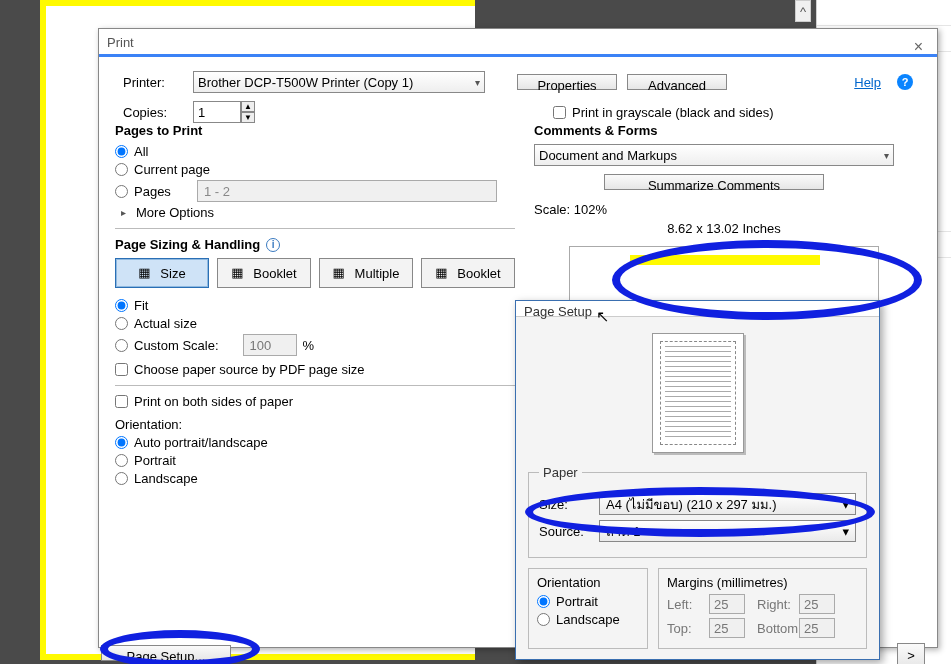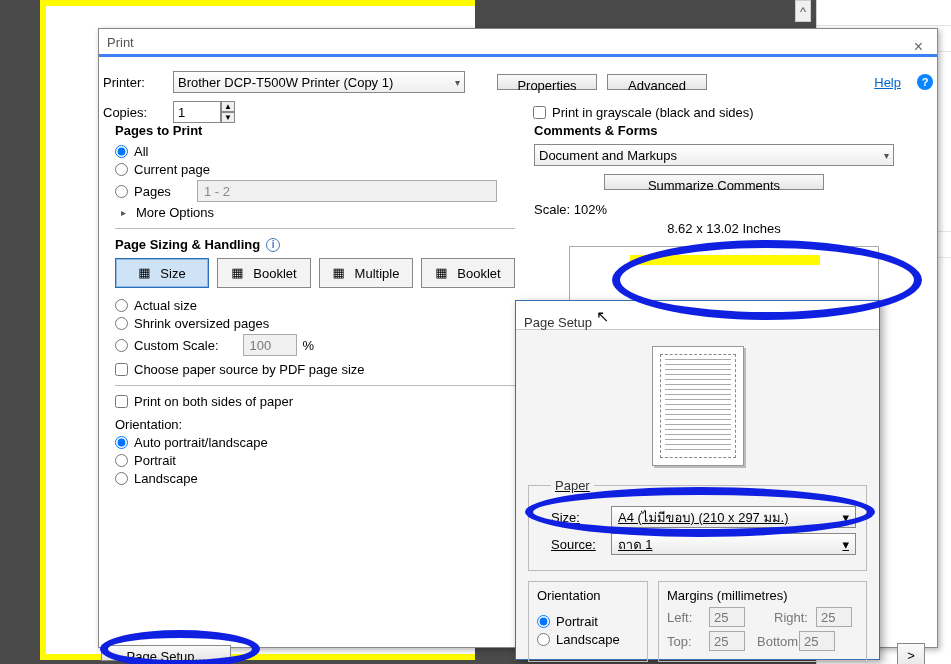--- a/index.html
+++ b/index.html
@@ -5,21 +5,21 @@
   * { box-sizing: border-box; font-family: "Segoe UI", Tahoma, sans-serif; font-size: 13px; }
   body { margin: 0; background: #4a4a4a; width: 951px; height: 664px; overflow: hidden; position: relative; }
   .bg-page { position: absolute; left: 40px; top: 0; width: 435px; height: 660px; background: #fff; border: 6px solid #fffa00; border-right: none; }
   .scrollbar-vert { position:absolute; right:140px; top:0; width:16px; height:22px; background:#f0f0f0; border:1px solid #ccc; display:flex; align-items:center; justify-content:center; color:#555;}
   .side-panel { position:absolute; right:0; top:0; width:135px; height:664px; background:#fff; border-left:1px solid #d0d0d0;}
   .side-item { height:26px; border-bottom:1px solid #e5e5e5;}
   
   .dlg-print { position: absolute; left: 98px; top: 28px; width: 840px; height: 620px; background: #fff; border: 1px solid #888; box-shadow: 2px 2px 6px rgba(0,0,0,.3); }
   .dlg-title { height: 28px; line-height: 28px; padding: 0 8px; color: #555; border-bottom: 3px solid #3b82f6; position:relative;}
   .dlg-close { position:absolute; right:6px; top:2px; font-size:16px; color:#666; padding:2px 8px; cursor:default;}
-  .dlg-body { padding: 14px 4px; position:relative; }
+  .dlg-body { padding: 14px 24px; position:relative; }
   .row { display:flex; align-items:center; margin-bottom:8px; gap:10px;}
   .lbl { width:60px; }
   .combo { height:22px; border:1px solid #888; background:linear-gradient(#fff,#eee); padding:2px 4px; position:relative; display:flex; align-items:center; justify-content:space-between;}
   .combo .arrow{font-size:10px;color:#555;}
   .btn { height:16px; min-width:100px; border:1px solid #888; background:linear-gradient(#fafafa,#e6e6e6); text-align:center; line-height:22px; padding:0 10px; cursor:default;}
   .link { color:#0066cc; text-decoration:underline; cursor:default;}
   .help-icon { width:16px;height:16px;border-radius:50%;background:#0a84ff;color:#fff;display:inline-flex;align-items:center;justify-content:center;font-size:11px;font-weight:bold;margin-left:6px;}
   .spin { display:flex; align-items:center; }
   .spin input { width:48px; height:22px; border:1px solid #888; padding:2px 4px; }
   .spin-btns { display:flex; flex-direction:column; }
@@ -34,26 +34,26 @@
   .toggle-btn .icon{width:16px;height:16px;display:inline-block;}
   input[type=text].flat{ height:22px; border:1px solid #aaa; padding:2px 6px; background:#fff;}
   input[type=text].flat:disabled{ background:#f0f0f0; color:#777;}
   .left-col { position:absolute; left:16px; top:60px; width:400px;}
   .right-col { position:absolute; left:435px; top:60px; width:380px;}
   .divider { height:1px; background:#bbb; margin:8px 0;}
   .preview-box { margin-top:10px; width:310px; height:260px; border:1px solid #aaa; background:#fff; position:relative; margin-left:35px;}
   .preview-doc { position:absolute; top:8px; left:60px; width:190px; height:10px; background:#fffa00;}
   
   .dlg-ps { position:absolute; left:515px; top:300px; width:365px; height:360px; background:#f4f4f4; border:1px solid #3a6fb0; box-shadow:3px 3px 8px rgba(0,0,0,.35); z-index:5;}
-  .dlg-ps-title { height:16px; background:#fff; border-bottom:1px solid #ccc; padding:14px 8px; color:#333;}
+  .dlg-ps-title { height:16px; background:#fff; border-bottom:1px solid #ccc; padding:3px 8px; color:#333;}
   .dlg-ps-body { padding:10px 12px; }
   .ps-preview { width:92px; height:120px; margin:6px auto 12px auto; background:#fff; border:1px solid #999; position:relative; box-shadow:2px 2px 0 #bbb;}
   .ps-preview::before{content:"";position:absolute;inset:7px;border:1px dashed #888;}
   .ps-lines { position:absolute; inset:12px; background:repeating-linear-gradient(#555 0 1px, transparent 1px 5px); opacity:.5;}
-  fieldset.ps { border:1px solid #bbb; padding:8px 10px 10px 22px; margin:0 0 10px 0;text-decoration:underline;}
+  fieldset.ps { border:1px solid #bbb; padding:8px 10px 10px 10px; margin:0 0 10px 0;}
   fieldset.ps legend { padding:0 4px; color:#333;}
   .ps-row { display:flex; align-items:center; gap:8px; margin:5px 0;}
   .ps-row .plbl { width:52px;}
   .ps-combo { flex:1; height:22px; border:1px solid #888; background:linear-gradient(#fff,#eaeaea); display:flex; align-items:center; justify-content:space-between; padding:0 6px;}
   .ps-bottom { display:flex; gap:10px;}
   .ps-orient { border:1px solid #bbb; padding:6px 8px; width:120px;}
   .ps-margins { border:1px solid #bbb; padding:6px 8px; flex:1;}
   .mrow{display:flex;align-items:center;gap:4px;margin:4px 0;}
   .mrow .ml{width:38px;color:#777;}
   .mrow input{width:36px;height:20px;border:1px solid #aaa;background:#f0f0f0;color:#777;padding:1px 4px;}
@@ -150,26 +150,26 @@
         <div class="toggle-btn">
             <span class="icon">▦</span>
             <span>Multiple</span>
           </div>
         <div class="toggle-btn">
             <span class="icon">▦</span>
             <span>Booklet</span>
           </div>
       </div>
       <label class="radio-row">
+          <input type="radio" name="sz" checked="" style="">
+          <span>Fit</span>
+        </label>
+      <label class="radio-row">
           <input type="radio" name="sz" style="">
           <span>Actual size</span>
-        </label>
-      <label class="radio-row">
-          <input type="radio" name="sz" style="">
-          <span>Shrink oversized pages</span>
         </label>
       <label class="radio-row">
         <input type="radio" name="sz" style="">
           <span>Custom Scale:</span>
         <input type="text" class="flat" style="width: 54px; margin-left: 18px;" disabled="" value="100">
         <span>%</span>
       </label>
       <label class="check-row" style="margin-top:6px">
           <input type="checkbox" style="">
           <span>Choose paper source by PDF page size</span>
@@ -236,36 +236,36 @@
       <div class="ps-row">
         <span class="plbl">Source:</span>
         <div class="ps-combo">
             <span>ถาด 1</span>
             <span class="arrow">▾</span>
           </div>
       </div>
     </fieldset>
     <div class="ps-bottom">
       <div class="ps-orient">
-        <div style="margin-bottom:11px">Orientation</div>
+        <div style="margin-bottom:4px">Orientation</div>
         <label class="radio-row">
             <input type="radio" name="psor" checked="" style="">
             <span>Portrait</span>
           </label>
         <label class="radio-row">
             <input type="radio" name="psor" style="">
             <span>Landscape</span>
           </label>
       </div>
       <div class="ps-margins">
         <div style="margin-bottom:4px">Margins (millimetres)</div>
         <div class="mrow">
           <span class="ml">Left:</span>
             <input disabled="" value="25" style="">
-          <span class="ml" style="margin-left:25px">Right:</span>
+          <span class="ml" style="margin-left:8px">Right:</span>
             <input disabled="" value="25" style="">
         </div>
         <div class="mrow">
           <span class="ml">Top:</span>
             <input disabled="" value="25" style="">
           <span class="ml" style="margin-left:8px">Bottom:</span>
             <input disabled="" value="25" style="">
         </div>
       </div>
     </div>

